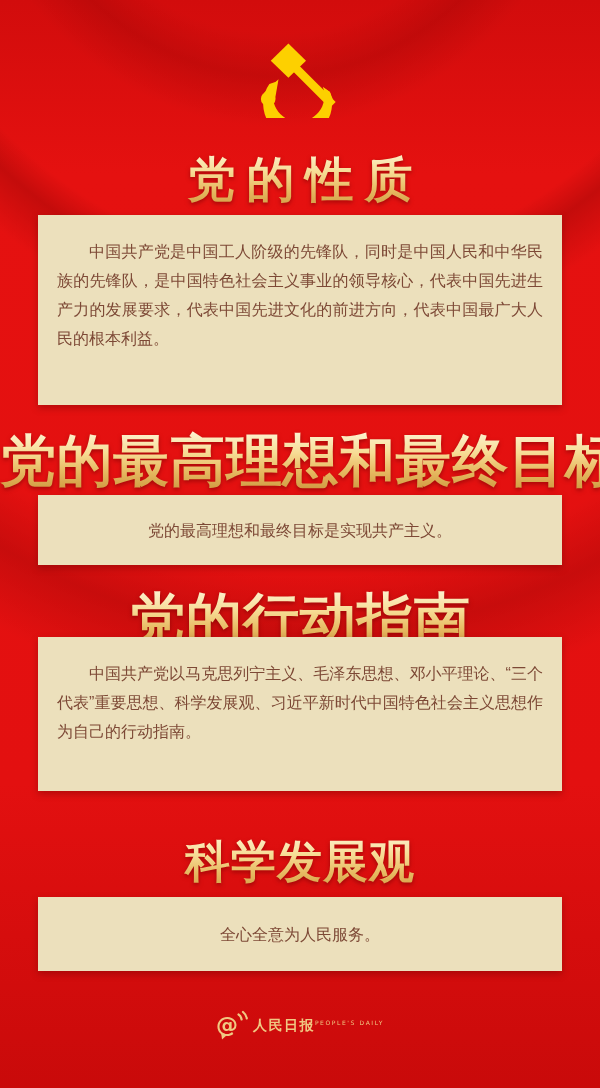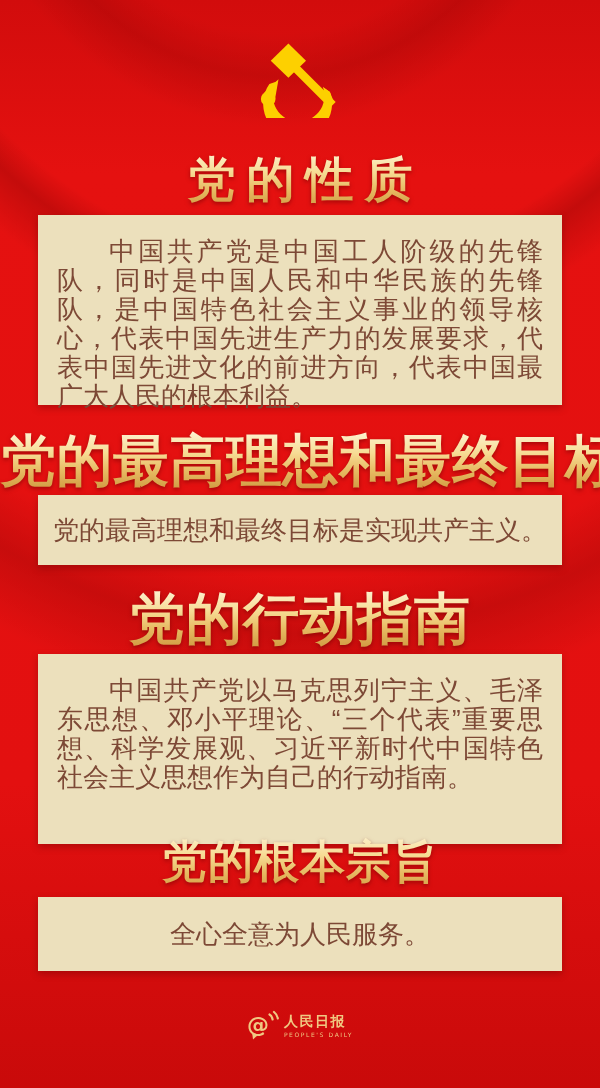--- a/index.html
+++ b/index.html
@@ -32,43 +32,43 @@
   .title-1 { top:149px; font-size:48px; letter-spacing:11px; text-indent:11px;text-decoration:underline; }
   .title-2 { top:430px; font-size:56px; letter-spacing:0.5px; }
   .title-3 { top:588px; font-size:56px; letter-spacing:1px; }
   .title-4 { top:832px; font-size:45px; letter-spacing:1px; }
 
   
   .panel {
     position:absolute; left:38px; width:524px;
     background:#ece0bc;
     color:#7d4936;
-    font-size:26px; line-height:29px;
+    font-size:16px; line-height:29px;
     box-sizing:border-box;
     box-shadow:0 3px 7px rgba(90,0,0,.35);
   }
   .panel p { margin:0; }
   .panel.justify { padding:22px 19px; }
   .panel.justify p { text-align:justify; text-indent:2em; }
   .panel.center { display:flex; align-items:center; justify-content:center; }
   .panel-1 { top:215px; height:190px; }
   .panel-2 { top:495px; height:70px; }
-  .panel-3 { top:654px; height:190px; }
+  .panel-3 { top:637px; height:154px; }
   .panel-4 { top:897px; height:74px; }
 
   
   .emblem { position:absolute; top:30px; left:257px; width:86px; height:88px; }
 
   
   .footer {
     position:absolute; top:1008px; left:0; width:100%;
     display:flex; justify-content:center; align-items:center; gap:5px;
     color:#f0c882;
   }
-  .footer .logo-text { display:flex; flex-direction:column; align-items:flex-start; }
+  .footer .logo-text { display:flex; flex-direction:row; align-items:flex-start; }
   .footer .logo-cn {
     font-size:14px; font-weight:bold; letter-spacing:1.5px; line-height:16px;
     font-family:"DejaVu Sans","Liberation Sans",sans-serif;
   }
   .footer .logo-en {
     font-size:6px; letter-spacing:1.6px; margin-top:2px; line-height:7px;
     font-family:"DejaVu Sans","Liberation Sans",sans-serif;
   }
 </style>
 </head>
@@ -100,21 +100,21 @@
   <div class="gold-title title-2">党的最高理想和最终目标</div>
   <div class="panel panel-2 center">
     <p>党的最高理想和最终目标是实现共产主义。</p>
   </div>
 
   <div class="gold-title title-3">党的行动指南</div>
   <div class="panel panel-3 justify">
     <p>中国共产党以马克思列宁主义、毛泽东思想、邓小平理论、“三个代表”重要思想、科学发展观、习近平新时代中国特色社会主义思想作为自己的行动指南。</p>
   </div>
 
-  <div class="gold-title title-4">党的根本宗旨</div>
+  <div class="gold-title title-4">科学发展观</div>
   <div class="panel panel-4 center">
     <p>全心全意为人民服务。</p>
   </div>
 
   <div class="footer">
     <svg width="32" height="34" viewBox="0 0 32 34" xmlns="http://www.w3.org/2000/svg" aria-hidden="true">
       <text x="0" y="24" font-size="22" font-weight="bold" fill="#f0c882" font-family="DejaVu Sans, Liberation Sans, sans-serif">@</text>
       <path d="M22.5 6.5 Q25 8 25.6 11.5" stroke="#f0c882" stroke-width="2.2" fill="none" stroke-linecap="round"></path>
       <path d="M27 4 Q30.2 6.5 30.8 10.5" stroke="#f0c882" stroke-width="2.2" fill="none" stroke-linecap="round"></path>
       <polygon points="5,24 11,27 6,31.5" fill="#f0c882"></polygon>

